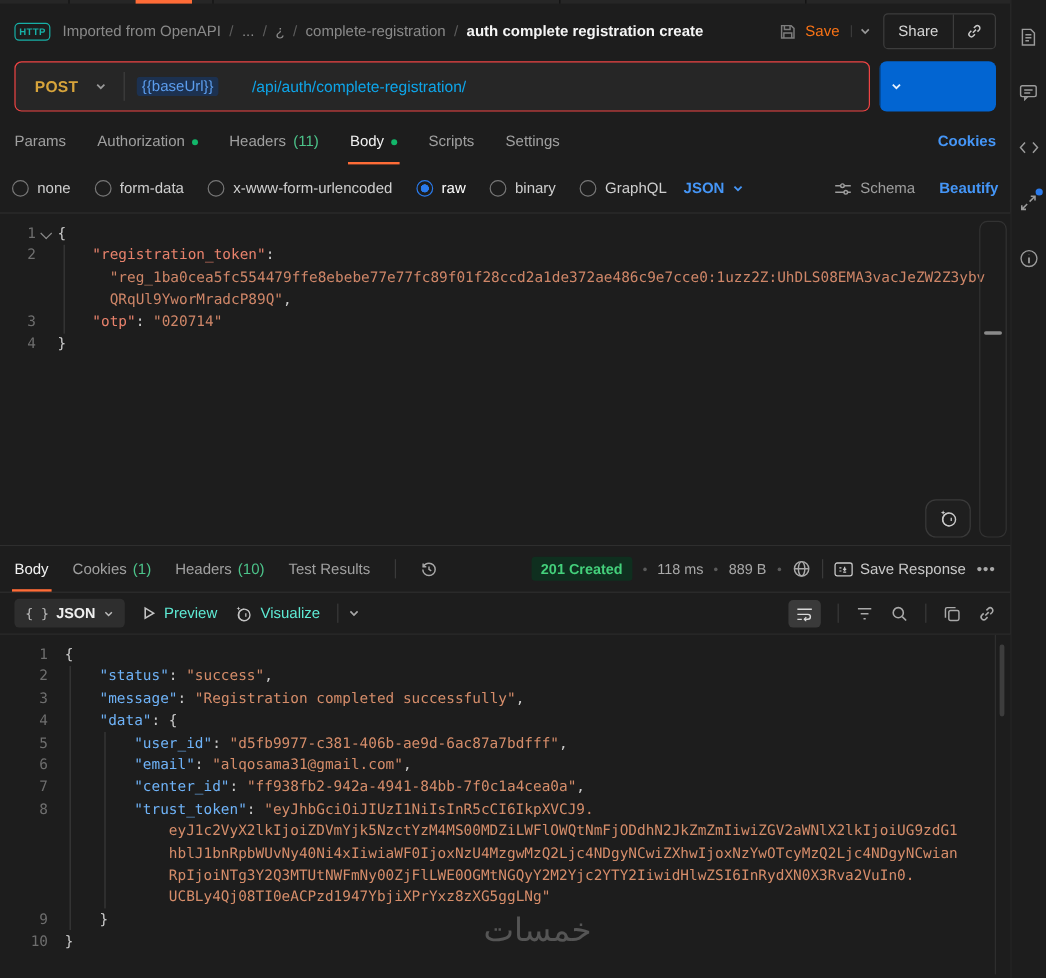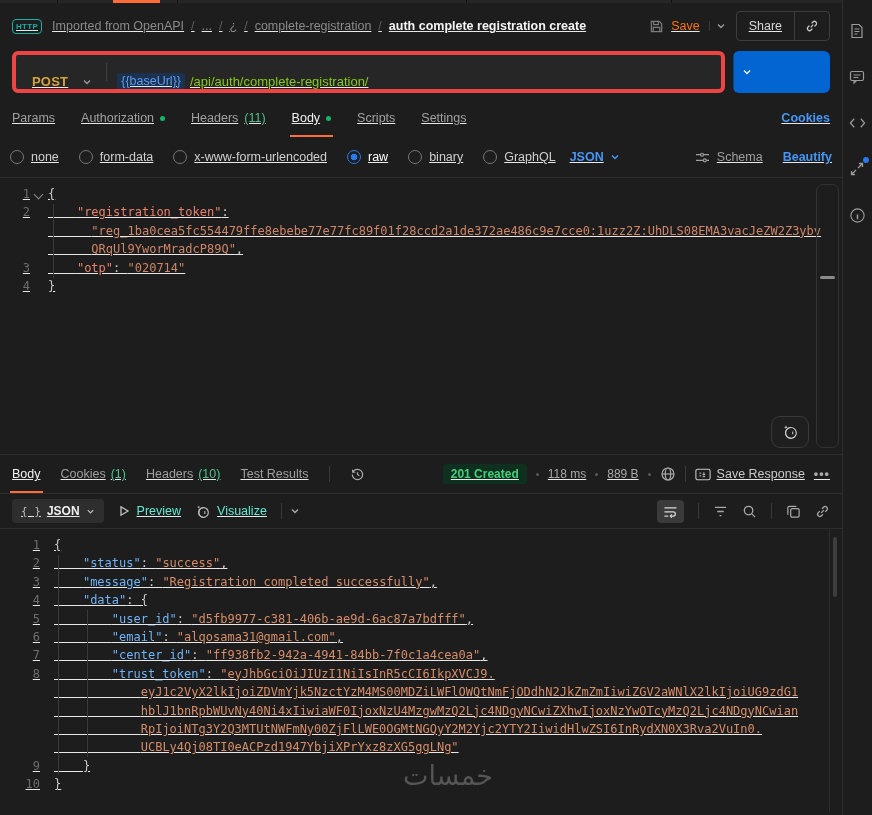--- a/index.html
+++ b/index.html
@@ -2,21 +2,21 @@
 <html><head>
 <meta charset="utf-8">
 <style>
   * { margin:0; padding:0; box-sizing:border-box; }
   html,body { width:872px; height:815px; overflow:hidden; }
   body {
     background:#1d1d1d; color:#e8e8e8;
     font-family:"Liberation Sans", sans-serif; font-size:12.5px;
     position:relative;
   }
-  .app { display:flex; width:872px; height:815px;text-decoration:underline; }
+  .app { display:flex; width:872px; height:815px; }
   .main { width:843px; display:flex; flex-direction:column; border-right:1px solid #2e2e2e; }
   .right-rail { width:28px; background:#1d1d1d; display:flex; flex-direction:column; align-items:center; padding-top:22px; gap:28px; }
   .right-rail .rail-icon { position:relative; width:18px; height:18px; color:#9b9b9b; display:flex; align-items:center; justify-content:center; }
   .rail-dot { position:absolute; top:-3px; right:-3px; width:6px; height:6px; border-radius:50%; background:#2a7aeb; }
   svg { display:block; }
 
   
   .top-strip { height:3px; background:#262626; position:relative; }
   .top-strip .ind { position:absolute; left:113px; top:0; width:47px; height:3px; background:#ff6c37; }
   .top-strip .seg { position:absolute; top:0; width:1px; height:3px; background:#111; }
@@ -30,27 +30,27 @@
   .bc-current { color:#f5f5f5; font-weight:bold; }
   .hdr-actions { display:flex; align-items:center; gap:6px; }
   .save-group { display:flex; align-items:center; gap:7px; color:#f97316; padding:4px 4px; }
   .save-group .chev-wrap { border-left:1px solid #3a3a3a; padding-left:6px; margin-left:2px; }
   .share-group { display:flex; align-items:center; border:1px solid #3d3d3d; border-radius:4px; height:30px; }
   .share-btn { padding:0 12px; color:#d6d6d6; font-size:12.5px; cursor:pointer; }
   .share-link { border-left:1px solid #3d3d3d; padding:0 10px; height:100%; display:flex; align-items:center; color:#c9c9c9; cursor:pointer; }
 
   
   .url-row { display:flex; align-items:stretch; gap:8px; padding:2px 12px 6px 12px; height:50px; }
-  .url-box { flex:1; display:flex; align-items:flex-end; background:#262626; border:4px solid #ef4444; border-radius:6px; overflow:hidden; }
+  .url-box { flex:1; display:flex; align-items:center; background:#262626; border:1px solid #ef4444; border-radius:6px; overflow:hidden; }
   .method { display:flex; align-items:center; gap:14px; padding:0 14px 0 16px; cursor:pointer; }
   .method .m { color:#d7a43b; font-weight:bold; font-size:13px; letter-spacing:.2px; }
   .url-divider { width:1px; align-self:stretch; margin:8px 0; background:#3f3f3f; }
   .url-value { display:flex; align-items:center; gap:5px; padding:0 10px; font-size:13px; white-space:nowrap; overflow:hidden; }
   .var-pill { background:#1c3150; color:#5c9ded; border-radius:3px; padding:1px 4px; font-size:12.5px; }
-  .url-path { color:#84cc16; }
+  .url-path { color:#0ea5e9;margin-left:23px; }
   .send-btn { display:flex; align-items:stretch; background:#0265d2; border-radius:6px; overflow:hidden; cursor:pointer; width:97px; }
   .send-main { flex:1; display:flex; align-items:center; justify-content:center; color:#fff; font-weight:bold; font-size:13.5px; }
   .send-caret { width:27px; display:flex; align-items:center; justify-content:center; border-left:1px solid rgba(0,0,0,.3); color:#dce9fb; }
 
   
   .req-tabs { display:flex; align-items:center; height:38px; padding:0 12px; gap:26px; position:relative; }
   .tab { display:flex; align-items:center; gap:6px; color:#a0a0a0; font-size:12.5px; cursor:pointer; height:100%; position:relative; }
   .tab .cnt { color:#4cc38a; }
   .tab .dot { width:5px; height:5px; border-radius:50%; background:#12b76a; margin-top:1px; }
   .tab.active { color:#f2f2f2; }

